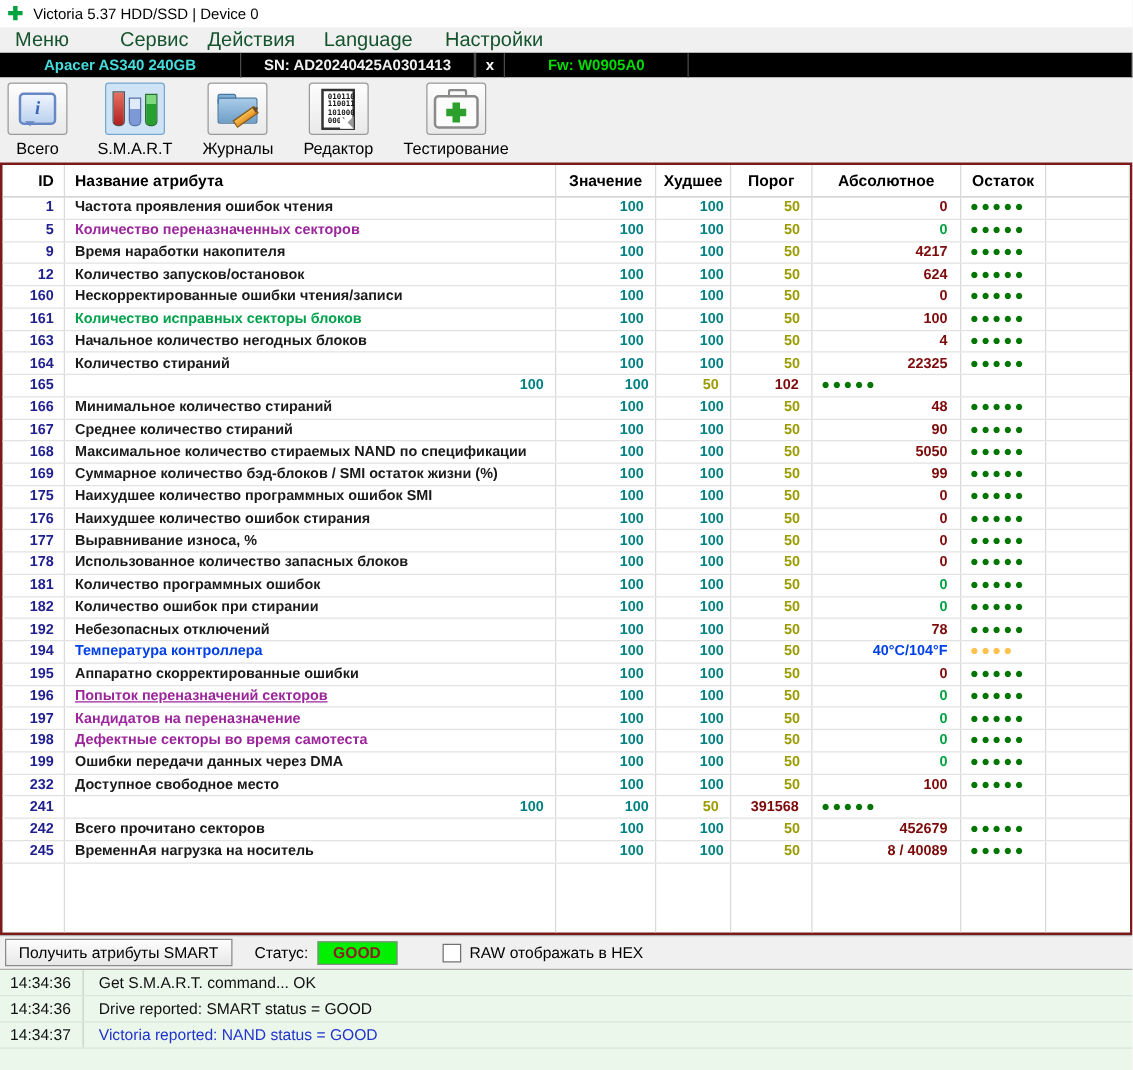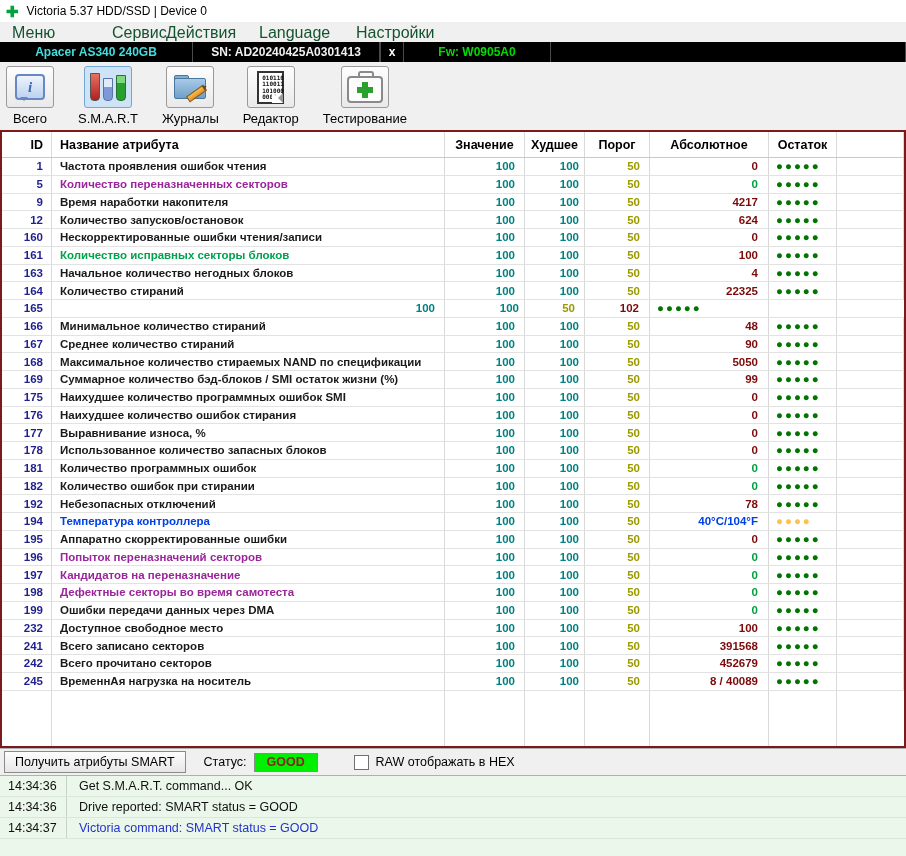--- a/index.html
+++ b/index.html
@@ -5,21 +5,21 @@
   html,body{margin:0;padding:0;}
   body{width:906px;height:856px;font-family:"Liberation Sans",sans-serif;background:#f0f0f0;position:relative;overflow:hidden;}
   
   .titlebar{height:22px;background:#ffffff;display:flex;align-items:center;padding-left:6px;}
   .app-icon{color:var(--icon-green,#00a33d);font-size:15px;font-weight:bold;line-height:15px;margin-right:8px;}
   .title-text{font-size:12px;color:#000;}
   
   .menubar{height:20px;background:#f0f0f0;position:relative;}
   .menubar span{position:absolute;top:2px;font-size:16px;color:#14532d;cursor:default;}
   .menubar span:nth-of-type(1){left:12px;}
-  .menubar span:nth-of-type(2){left:112px;}
+  .menubar span:nth-of-type(2){left:96px;}
   .menubar span:nth-of-type(3){left:166px;}
   .menubar span:nth-of-type(4){left:259px;}
   .menubar span:nth-of-type(5){left:356px;}
   
   .devicebar{height:20px;background:#000;display:flex;align-items:stretch;font-size:12px;font-weight:bold;}
   .devicebar .seg{display:flex;align-items:center;justify-content:center;border-right:1px solid #4a4a4a;}
   .seg-model{width:192px;color:var(--model-cyan,#45dcdc);}
   .seg-sn{width:186px;color:#f0f0f0;}
   .seg-x{width:22px;color:#fff;border-left:1px solid #4a4a4a;cursor:pointer;}
   .seg-fw{width:146px;color:var(--fw-green,#00dc00);}
@@ -392,21 +392,21 @@
     <span class="cell c-name" style="color: rgb(26, 26, 26);">Аппаратно скорректированные ошибки</span>
     <span class="cell c-val">100</span>
     <span class="cell c-worst">100</span>
     <span class="cell c-thr">50</span>
     <span class="cell c-raw" style="color: rgb(124, 10, 10);">0</span>
     <span class="cell c-dots" style="color: rgb(0, 117, 0);">●●●●●</span>
     <span class="cell"></span>
   </div>
       <div class="tgrid trow">
     <span class="cell c-id">196</span>
-    <span class="cell c-name" style="color: rgb(155, 37, 155);">Попыток переназначений секторов</span>
+    <span class="cell c-name" style="color: rgb(155, 37, 155); text-decoration: underline;">Попыток переназначений секторов</span>
     <span class="cell c-val">100</span>
     <span class="cell c-worst">100</span>
     <span class="cell c-thr">50</span>
     <span class="cell c-raw" style="color: rgb(0, 160, 65);">0</span>
     <span class="cell c-dots" style="color: rgb(0, 117, 0);">●●●●●</span>
     <span class="cell"></span>
   </div>
       <div class="tgrid trow">
     <span class="cell c-id">197</span>
     <span class="cell c-name" style="color: rgb(155, 37, 155);">Кандидатов на переназначение</span>
@@ -442,21 +442,20 @@
     <span class="cell c-name" style="color: rgb(26, 26, 26);">Доступное свободное место</span>
     <span class="cell c-val">100</span>
     <span class="cell c-worst">100</span>
     <span class="cell c-thr">50</span>
     <span class="cell c-raw" style="color: rgb(124, 10, 10);">100</span>
     <span class="cell c-dots" style="color: rgb(0, 117, 0);">●●●●●</span>
     <span class="cell"></span>
   </div>
       <div class="tgrid trow">
     <span class="cell c-id">241</span>
-    <span class="cell c-name" style="color: rgb(26, 26, 26);">Всего записано секторов</span>
     <span class="cell c-val">100</span>
     <span class="cell c-worst">100</span>
     <span class="cell c-thr">50</span>
     <span class="cell c-raw" style="color: rgb(124, 10, 10);">391568</span>
     <span class="cell c-dots" style="color: rgb(0, 117, 0);">●●●●●</span>
     <span class="cell"></span>
   </div>
       <div class="tgrid trow">
     <span class="cell c-id">242</span>
     <span class="cell c-name" style="color: rgb(26, 26, 26);">Всего прочитано секторов</span>
@@ -505,15 +504,15 @@
     <span class="log-msg" style="color: rgb(16, 16, 16);">Get S.M.A.R.T. command... OK</span>
   </div>
     <div class="logrow">
     <span class="log-time">14:34:36</span>
     <span class="log-sep"></span>
     <span class="log-msg" style="color: rgb(16, 16, 16);">Drive reported: SMART status = GOOD</span>
   </div>
     <div class="logrow">
     <span class="log-time">14:34:37</span>
     <span class="log-sep"></span>
-    <span class="log-msg" style="color: rgb(34, 51, 204);">Victoria command: SMART status = GOOD</span>
+    <span class="log-msg" style="color: rgb(34, 51, 204);">Victoria reported: NAND status = GOOD</span>
   </div>
   </div>
 
 </body></html>

